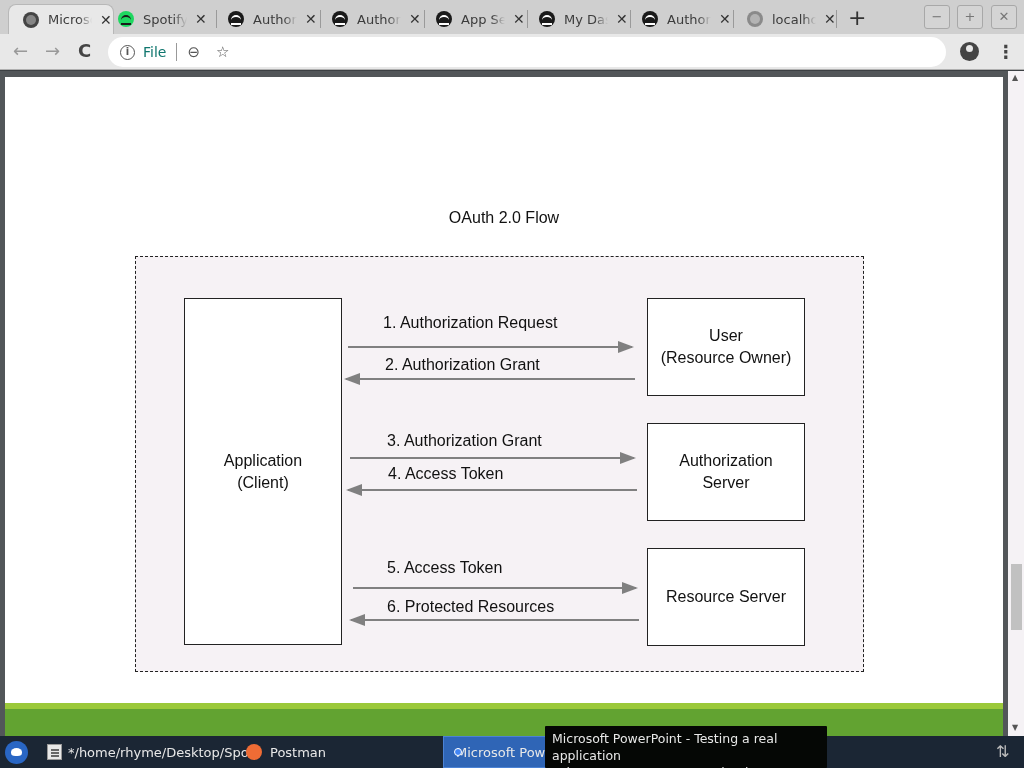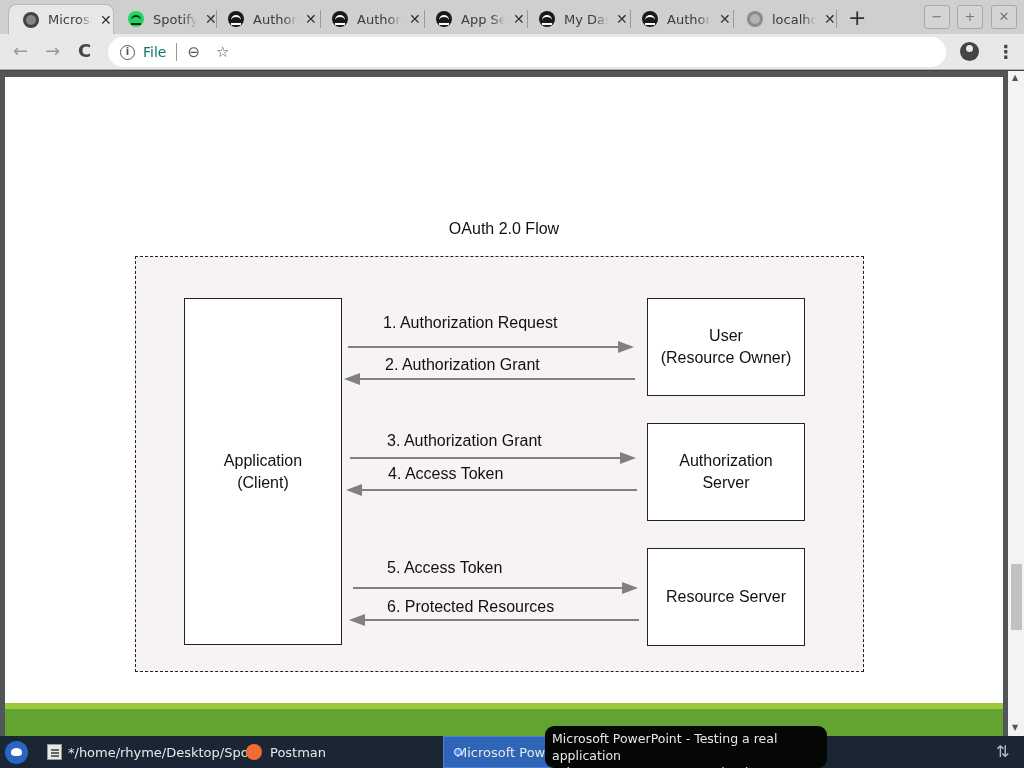--- a/index.html
+++ b/index.html
@@ -41,50 +41,50 @@
   
   .viewer { position: absolute; left: 0; top: 71px; width: 1008px; height: 665px; background: #525659; }
   .page { position: absolute; left: 5px; top: 6px; width: 998px; height: 659px; background: #ffffff; overflow: hidden; }
   .slide-green-light { position: absolute; left: 0; top: 626px; width: 998px; height: 6px; background: #9bc93a; }
   .slide-green { position: absolute; left: 0; top: 632px; width: 998px; height: 40px; background: #62a331; }
   .scrollbar { position: absolute; left: 1008px; top: 71px; width: 16px; height: 665px; background: #f5f2f5; }
   .sarrow { position: absolute; left: 4px; font-size: 8px; color: #555; }
   .sthumb { position: absolute; left: 3px; top: 493px; width: 11px; height: 66px; background: #c1c1c1; }
 
   
-  .diagram-title { position: absolute; left: 0; width: 998px; top: 143px; text-align: center; font-family: "Liberation Sans", sans-serif; font-size: 16px; color: #111; }
+  .diagram-title { position: absolute; left: 0; width: 998px; top: 132px; text-align: center; font-family: "Liberation Sans", sans-serif; font-size: 16px; color: #111; }
   .frame { position: absolute; left: 130px; top: 179px; width: 729px; height: 416px; border: 1px dashed #222; background: #f6f2f5; }
   .box { position: absolute; background: #fff; border: 1.5px solid #222; display: flex; align-items: center; justify-content: center; text-align: center; font-family: "Liberation Sans", sans-serif; font-size: 16px; color: #111; line-height: 22px; white-space: pre-line; }
   .arrow-label { position: absolute; font-family: "Liberation Sans", sans-serif; font-size: 16px; color: #111; white-space: nowrap; }
   .arrows { position: absolute; left: 0; top: 0; width: 998px; height: 659px; pointer-events: none; }
 
   
   .taskbar { position: absolute; left: 0; top: 736px; width: 1024px; height: 32px; background: #1b2634; color: #e8e8e8; font-size: 13px; }
   .startbtn { position: absolute; left: 5px; top: 5px; width: 23px; height: 23px; border-radius: 50%; background: #2966c4; }
   .startbtn::after { content: ""; position: absolute; left: 6px; top: 7px; width: 11px; height: 8px; background: #fff; border-radius: 50% 50% 40% 40%; }
   .tb-item { position: absolute; top: 0; height: 32px; display: flex; align-items: center; white-space: nowrap; }
   .tb-item.active { background: #2f65b6; border: 1px solid #4b82d4; padding-right: 8px; }
   .editor-icon { width: 15px; height: 16px; background: #e8e8e8; border: 1px solid #999; margin-right: 6px; position: relative; }
   .editor-icon::after { content: ""; position: absolute; left: 3px; top: 4px; width: 8px; height: 2px; background: #666; box-shadow: 0 3px 0 #666, 0 6px 0 #666; }
   .postman-icon { width: 16px; height: 16px; border-radius: 50%; background: #ef6c35; margin-right: 8px; }
   .chrome-icon { width: 16px; height: 16px; border-radius: 50%; background: conic-gradient(#db4437 0 120deg, #f4b400 120deg 240deg, #0f9d58 240deg 360deg); margin: 0 6px 0 6px; position: relative; }
   .chrome-icon::after { content: ""; position: absolute; left: 4px; top: 4px; width: 8px; height: 8px; border-radius: 50%; background: #4285f4; border: 1px solid #fff; box-sizing: border-box; }
   .tray-icon { position: absolute; left: 996px; top: 6px; font-size: 16px; color: #bbb; }
-  .tooltip { position: absolute; left: 545px; top: 726px; width: 282px; height: 42px; background: #050705; border-radius: 9px; color: #e8e8e8; font-size: 12.5px; line-height: 17px; padding: 4px 7px; font-family: "DejaVu Sans", sans-serif; }
+  .tooltip { position: absolute; left: 545px; top: 726px; width: 282px; height: 42px; background: #050705; border-radius: 1px; color: #e8e8e8; font-size: 12.5px; line-height: 17px; padding: 4px 7px; font-family: "DejaVu Sans", sans-serif; }
 </style>
 </head>
 <body>
 
 <div class="tabstrip">
   <div class="tab active" style="left:8px;width:106px;">
     <span class="ticon globe"></span>
     <span class="tlabel">Microsoft PowerPoint</span>
     <span class="tclose">✕</span>
   </div>
-  <div class="tab" style="left:114px;width:106px;">
+  <div class="tab" style="left:104px;width:106px;">
     <span class="ticon spot-green"></span>
     <span class="tlabel">Spotify</span>
     <span class="tclose">✕</span>
   </div>
   <div class="tabsep" style="left:216px;"></div>
   <div class="tab" style="left:214px;width:106px;">
     <span class="ticon spot-black"></span>
     <span class="tlabel">Authorization</span>
     <span class="tclose">✕</span>
   </div>

